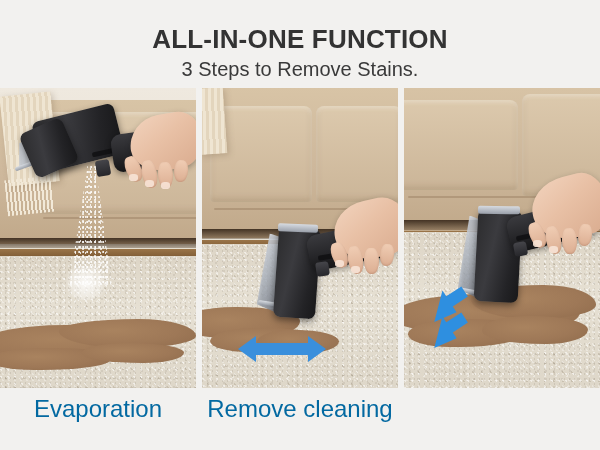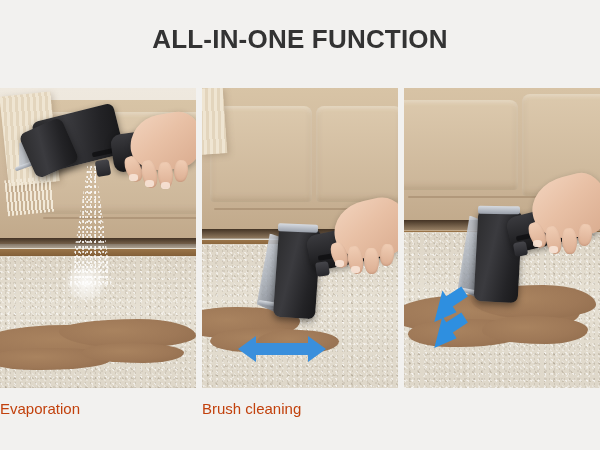--- a/index.html
+++ b/index.html
@@ -287,34 +287,36 @@
     top: 392px;
     left: 0;
     width: 600px;
     height: 40px;
     display: flex;
     gap: 6px;
   }
 
   .caption {
     width: 196px;
-    font-size: 15px;
+    text-align: center;
+    font-size: 24px;
     font-weight: normal;
-    color: #c2410c;
+    color: #0369a1;
     line-height: 34px;
     white-space: nowrap;
   }
 </style>
 </head>
 <body>
 
 <div class="page">
 
   <div class="heading-block">
     <div class="title">ALL-IN-ONE FUNCTION</div>
+    <div class="subtitle">3 Steps to Remove Stains.</div>
   </div>
 
   <div class="panel-strip">
 
     <div class="panel">
       <div class="wall"></div>
 
       <div class="sofa" style="top:4%;height:48%;"></div>
       <div class="sofa-cushion" style="left:20%;top:8%;width:88%;height:34%;"></div>
       <div class="sofa-seam" style="left:22%;top:43%;width:80%;"></div>
@@ -447,16 +449,16 @@
           <path d="M2 28 L26 6 L26 13 L44 13 L44 25 L26 25 L26 32 Z" transform="rotate(-33 23 19)"></path>
           <path d="M2 54 L26 32 L26 39 L44 39 L44 51 L26 51 L26 58 Z" transform="rotate(-33 23 45)"></path>
         </g>
       </svg>
     </div>
 
   </div>
 
   <div class="caption-strip">
     <div class="caption">Evaporation</div>
-    <div class="caption">Brush cleaning</div>
+    <div class="caption">Remove cleaning</div>
   </div>
 
 </div>
 
 </body></html>

